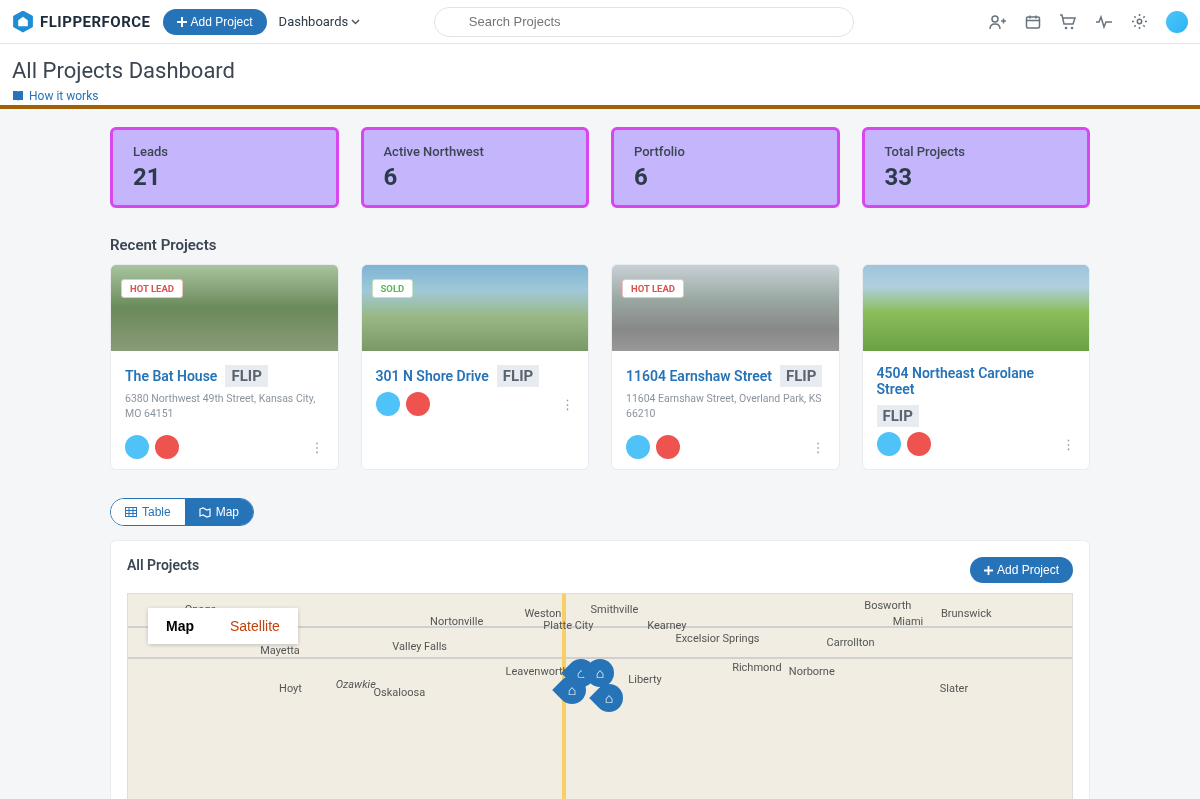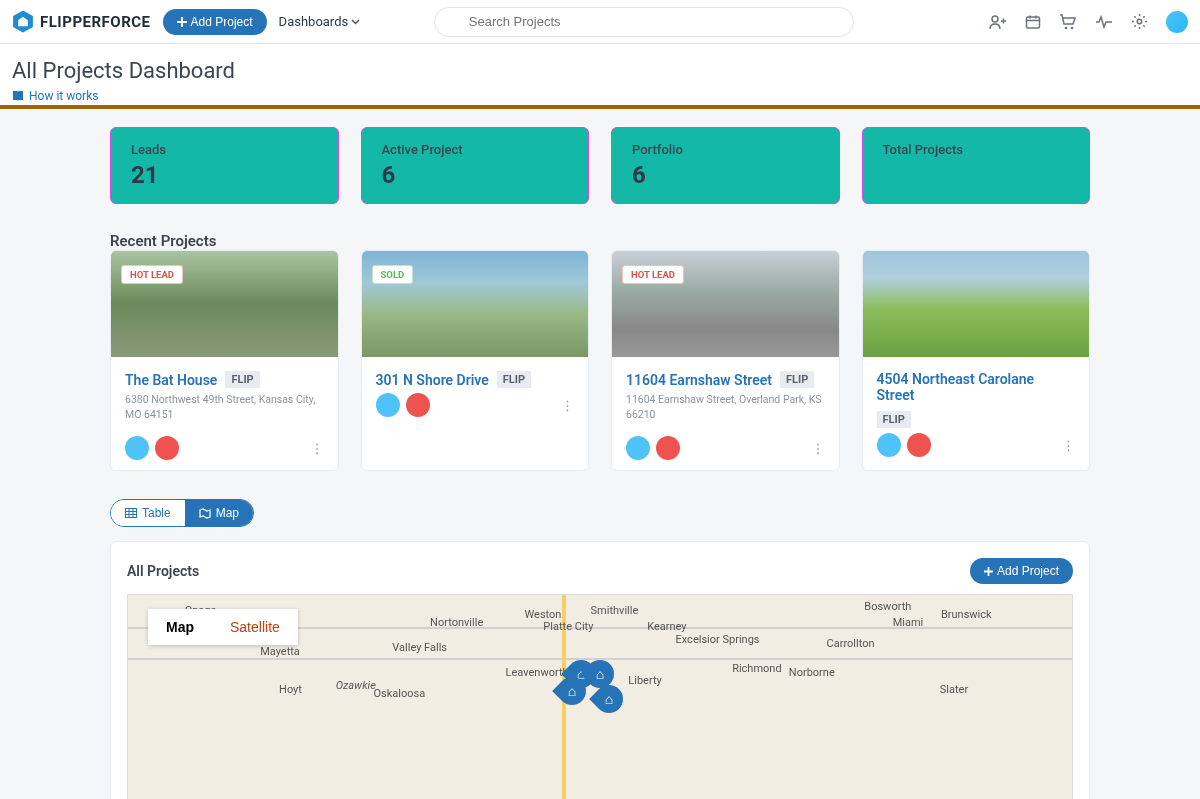--- a/index.html
+++ b/index.html
@@ -28,56 +28,56 @@
   
   .tabs { display: flex; gap: 28px; margin-top: 14px; padding: 0 2px; }
   .tab { padding: 10px 6px; font-size: 12.5px; color: #7a8593; cursor: pointer; border-bottom: 2px solid transparent; }
   .tab.active { color: #2d3a4a; font-weight: 600; border-bottom-color: #2673b8; }
 
   
   .content { padding: 18px 110px 40px 110px; }
 
   
   .summary-row { display: grid; grid-template-columns: repeat(4, 1fr); gap: 22px; margin-bottom: 28px; }
-  .summary-card { background: #14b8a6; border: 1px solid #d946ef; border-radius: 6px; padding: 14px 20px; }
+  .summary-card { background: #c4b5fd; border: 3px solid #d946ef; border-radius: 6px; padding: 14px 20px; }
   .summary-label { font-size: 13px; color: #3b4652; font-weight: 500; margin-bottom: 4px; }
   .summary-val { font-size: 24px; font-weight: 700; color: #2d3a4a; }
 
   
-  .section-heading { font-size: 15px; font-weight: 600; color: #3b4652; margin-bottom: 0; }
+  .section-heading { font-size: 15px; font-weight: 600; color: #3b4652; margin-bottom: 10px; }
   .project-row { display: grid; grid-template-columns: repeat(4, 1fr); gap: 22px; margin-bottom: 28px; }
   .project-card { background: #fff; border: 1px solid #e8ebef; border-radius: 6px; overflow: hidden; position: relative; }
-  .pc-img { height: 106px; background: #9ab; position: relative; }
+  .pc-img { height: 86px; background: #9ab; position: relative; }
   .pc-badge { position: absolute; top: 14px; left: 10px; font-size: 9.5px; font-weight: 700; padding: 3px 8px; border-radius: 3px; background: #fff; }
   .badge-hotlead { color: #d9534f; border: 1px solid #f0c1bf; }
   .badge-sold { color: #5cb85c; border: 1px solid #c3e4c3; }
   .pc-body { padding: 14px 14px 10px 14px; }
   .pc-title-row { display: flex; align-items: center; gap: 8px; margin-bottom: 5px; flex-wrap: wrap; }
   .pc-title { color: #2673b8; font-size: 14px; font-weight: 600; }
-  .pc-tag { background: #e8ebef; color: #5a6470; font-size: 11px; font-weight: 700; padding: 2px 6px; border-radius: 0; }
+  .pc-tag { background: #e8ebef; color: #5a6470; font-size: 15px; font-weight: 700; padding: 2px 6px; border-radius: 0; }
   .pc-addr { font-size: 10.5px; color: #8b949e; margin-bottom: 14px; line-height: 1.4; }
   .pc-foot { display: flex; align-items: center; gap: 6px; }
   .pc-avatar { width: 24px; height: 24px; border-radius: 50%; background: #4fc3f7; }
   .pc-avatar.a2 { background: #ef5350; }
   .pc-menu { margin-left: auto; color: #8b949e; cursor: pointer; }
 
   
   .house-bg { background: linear-gradient(180deg, #a8c4a0 0%, #6b8a5a 50%, #8a9a7a 100%); }
   .house-bg.sky { background: linear-gradient(180deg, #7eb4d4 0%, #a0c8d8 30%, #9ab885 60%, #7a9865 100%); }
   .house-bg.street { background: linear-gradient(180deg, #c8d0d6 0%, #9aa8a2 40%, #888 75%, #999 100%); }
   .house-bg.field { background: linear-gradient(180deg, #9ec4dc 0%, #b0d0e0 25%, #8bbd5a 55%, #6aa044 100%); }
 
   
   .toggle-row { margin-bottom: 14px; }
   .btn-group { display: inline-flex; border: 1px solid #2673b8; border-radius: 16px; overflow: hidden; }
   .btn-group button { border: none; padding: 6px 14px; font-size: 12px; background: #fff; color: #2673b8; cursor: pointer; display: inline-flex; align-items: center; gap: 5px; }
   .btn-group button.active { background: #2673b8; color: #fff; }
 
   .map-card { background: #fff; border: 1px solid #e8ebef; border-radius: 6px; padding: 16px; }
-  .map-header-row { display: flex; align-items: center; justify-content: space-between; margin-bottom: 10px;}
+  .map-header-row { display: flex; align-items: flex-start; justify-content: space-between; margin-bottom: 10px;}
   .map-title { font-size: 14px; font-weight: 600; color: #3b4652; }
   .add-project-pill { background: #2673b8; color: #fff; border: none; border-radius: 14px; padding: 6px 14px; font-size: 12px; font-weight: 500; cursor: pointer; display: inline-flex; align-items: center; gap: 4px; }
   .map-box { height: 210px; background: #f1ede3; border: 1px solid #ddd; position: relative; overflow: hidden; }
   .map-type-toggle { position: absolute; top: 14px; left: 20px; display: flex; background: #fff; box-shadow: 0 1px 4px rgba(0,0,0,0.2); border-radius: 2px; }
   .map-type-toggle button { border: none; background: #fff; padding: 10px 18px; font-size: 14px; cursor: pointer; color: #c2410c; }
   .map-type-toggle button.active { font-weight: 700; color: #000; }
   .road { position: absolute; background: #f8cf66; }
   .road.v1 { top: 0; bottom: 0; left: 46%; width: 4px; }
   .road-grey { position: absolute; background: #d0d0d0; height: 2px; left:0; right:0; }
   .city-label { position: absolute; font-size: 11px; color: #555; }
@@ -164,29 +164,30 @@
 </div>
 
 <div class="content">
 
   <div class="summary-row">
     <div class="summary-card">
       <div class="summary-label">Leads</div>
       <div class="summary-val">21</div>
     </div>
     <div class="summary-card">
-      <div class="summary-label">Active Project</div>
+      <div class="summary-label">Active Northwest</div>
       <div class="summary-val">6</div>
     </div>
     <div class="summary-card">
       <div class="summary-label">Portfolio</div>
       <div class="summary-val">6</div>
     </div>
     <div class="summary-card">
       <div class="summary-label">Total Projects</div>
+      <div class="summary-val">33</div>
     </div>
   </div>
 
   <div class="section-heading">Recent Projects</div>
   <div class="project-row">
 
     <div class="project-card">
       <div class="pc-img house-bg">
         <div class="pc-badge badge-hotlead">HOT LEAD</div>
       </div>

